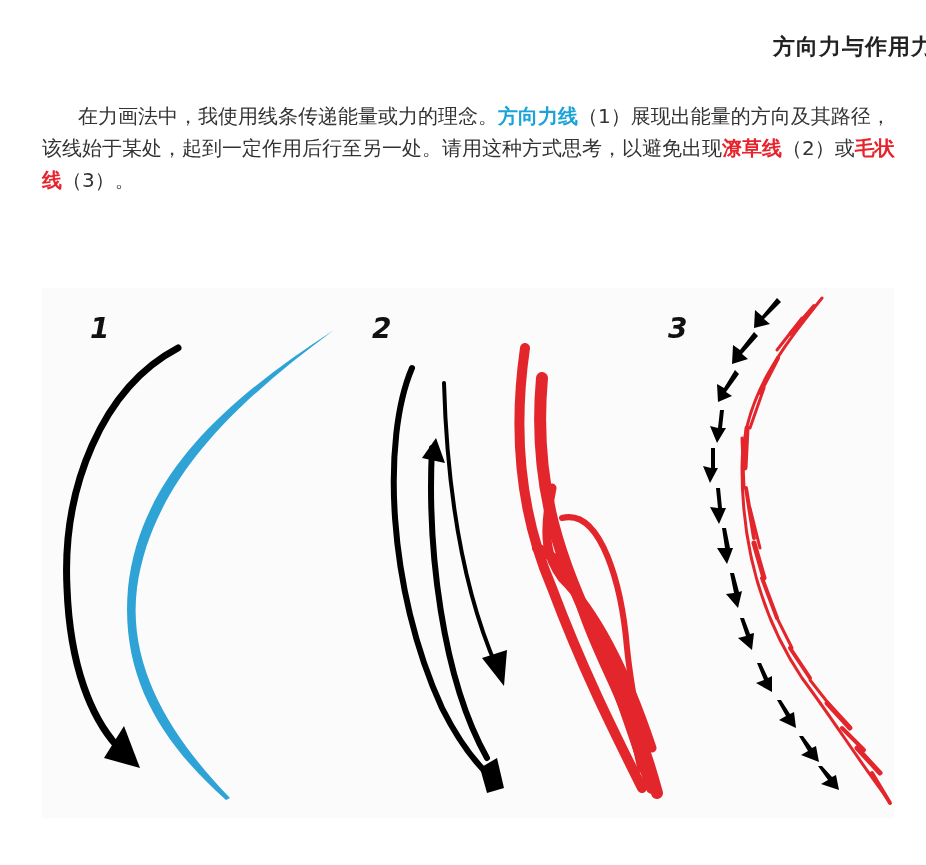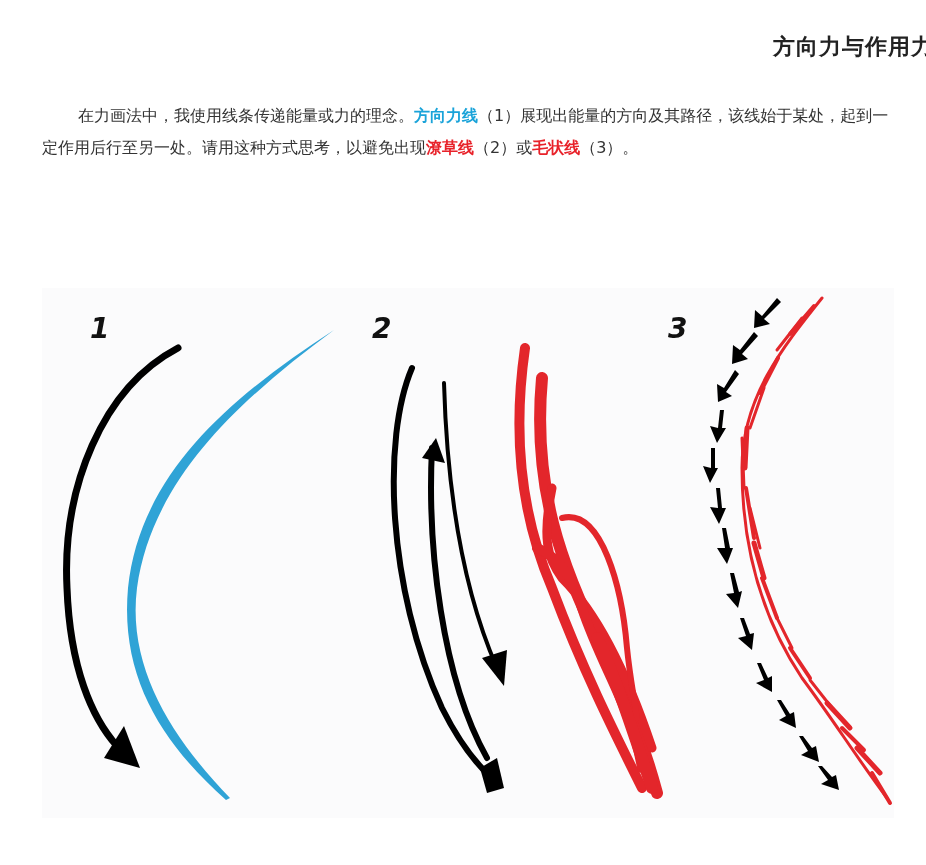--- a/index.html
+++ b/index.html
@@ -1,21 +1,21 @@
 <!DOCTYPE html>
 <html><head>
 <meta charset="utf-8">
 <style>
   html, body { margin: 0; padding: 0; background: #ffffff; }
   body { width: 926px; height: 865px; position: relative; overflow: hidden;
          font-family: "DejaVu Sans", "Liberation Sans", sans-serif; color: #333333; }
   .title { position: absolute; top: 32px; left: 0; width: 926px; text-align: right;
            font-size: 22px; font-weight: bold; color: #222222; letter-spacing: 1px; margin-left: 8px; }
   .para { position: absolute; top: 100px; left: 42px; width: 856px;
-          font-size: 16px; line-height: 32px; color: #333333; text-indent: 36px; }
+          font-size: 20px; line-height: 32px; color: #333333; text-indent: 36px; }
   .hl-blue { color: #1aa3d9; font-weight: bold; }
   .hl-red { color: #e8222a; font-weight: bold; }
   .figure { position: absolute; left: 42px; top: 288px; width: 852px; height: 530px;
             background: #fbfbfc; }
   .figure svg { position: absolute; left: 0; top: 0; }
   .num { position: absolute; font-family: "DejaVu Sans", sans-serif; font-weight: bold;
          font-style: italic; font-size: 28px; color: #111111; }
 </style>
 </head>
 <body>

